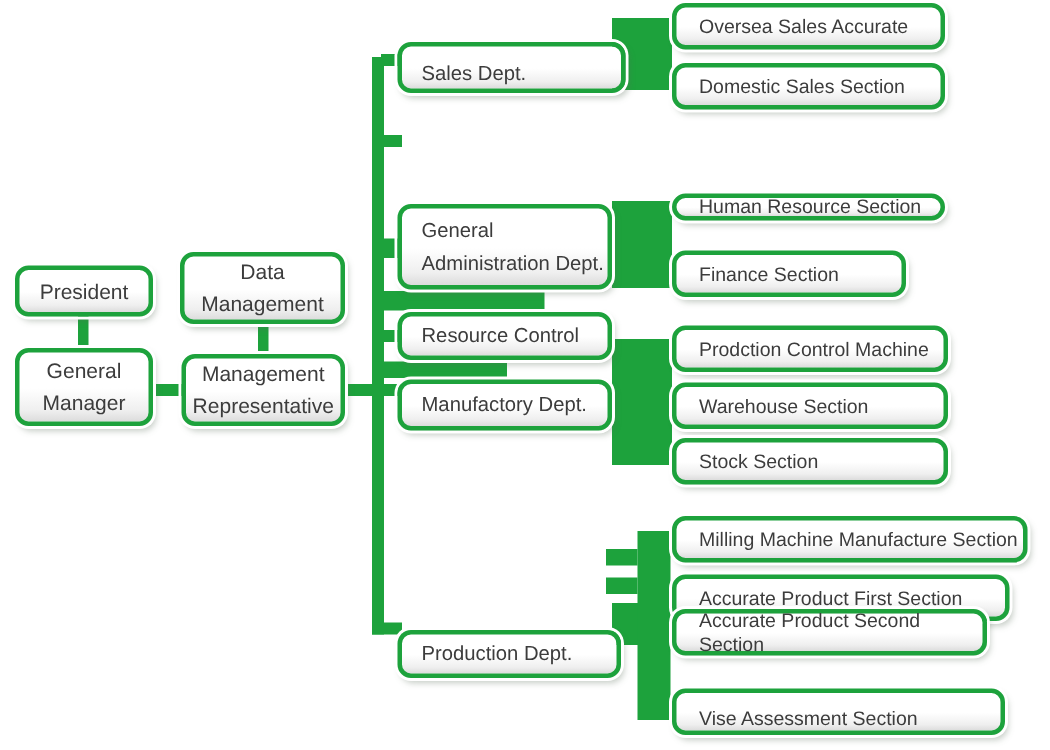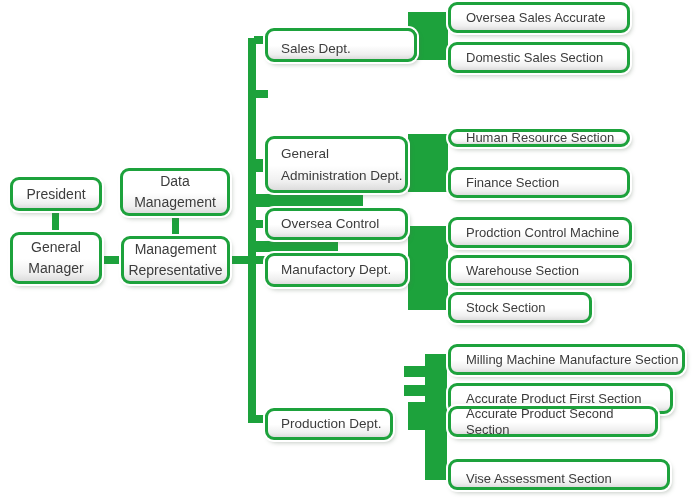--- a/index.html
+++ b/index.html
@@ -29,29 +29,29 @@
   #b-president{left:10px;top:177px;width:92px;height:34px;}
   #b-gm{left:10px;top:232px;width:92px;height:52px;}
   #b-dm{left:120px;top:168px;width:110px;height:48px;}
   #b-mr{left:121px;top:236px;width:109px;height:48px;}
   
   #b-sales{left:265px;top:28px;width:152px;height:34px;align-items:flex-end;}
   #b-rnd{left:265px;top:70px;width:143px;height:47px;}
   #b-admin{left:265px;top:136px;width:143px;height:57px;line-height:1.62;}
   #b-qc{left:265px;top:208px;width:143px;height:32px;}
   #b-manu{left:265px;top:253px;width:143px;height:34px;}
-  #b-prod{left:265px;top:408px;width:128px;height:32px;align-items:center;}
+  #b-prod{left:265px;top:420px;width:149px;height:32px;align-items:center;}
   
   #b-oversea{left:448px;top:2px;width:182px;height:31px;}
   #b-domestic{left:448px;top:42px;width:182px;height:31px;}
   #b-hr{left:448px;top:129px;width:182px;height:18px;}
-  #b-finance{left:448px;top:167px;width:182px;height:31px;}
+  #b-finance{left:448px;top:167px;width:156px;height:31px;}
   #b-prodctl{left:448px;top:217px;width:184px;height:31px;}
   #b-warehouse{left:448px;top:255px;width:184px;height:31px;}
-  #b-stock{left:448px;top:292px;width:144px;height:31px;}
+  #b-stock{left:448px;top:292px;width:184px;height:31px;}
   #b-milling{left:448px;top:344px;width:237px;height:31px;}
   #b-acc1{left:448px;top:383px;width:225px;height:31px;}
   #b-acc2{left:448px;top:406px;width:210px;height:31px;}
   #b-vise{left:448px;top:459px;width:222px;height:31px;align-items:flex-end;}
 
   
   #c-pres-gm{left:52px;top:209px;width:7px;height:25px;}
   #c-gm-mr{left:100px;top:256px;width:23px;height:8px;}
   #c-dm-mr{left:172px;top:214px;width:7px;height:24px;}
   #c-mr-trunk{left:228px;top:256px;width:40px;height:8px;}
@@ -100,21 +100,21 @@
   <div class="box center" id="b-gm"><span>General
 Manager</span></div>
   <div class="box center" id="b-dm"><span>Data
 Management</span></div>
   <div class="box center" id="b-mr"><span>Management
 Representative</span></div>
 
   <div class="box left" id="b-sales"><span>Sales Dept.</span></div>
   <div class="box left" id="b-admin"><span>General
 Administration Dept.</span></div>
-  <div class="box left" id="b-qc"><span>Oversea Control</span></div>
+  <div class="box left" id="b-qc"><span>Resource Control</span></div>
   <div class="box left" id="b-manu"><span>Manufactory Dept.</span></div>
   <div class="box left" id="b-prod"><span>Production Dept.</span></div>
 
   <div class="box sec" id="b-oversea"><span>Oversea Sales Accurate</span></div>
   <div class="box sec" id="b-domestic"><span>Domestic Sales Section</span></div>
   <div class="box sec" id="b-hr"><span>Human Resource Section</span></div>
   <div class="box sec" id="b-finance"><span>Finance Section</span></div>
   <div class="box sec" id="b-prodctl"><span>Prodction Control Machine</span></div>
   <div class="box sec" id="b-warehouse"><span>Warehouse Section</span></div>
   <div class="box sec" id="b-stock"><span>Stock Section</span></div>

